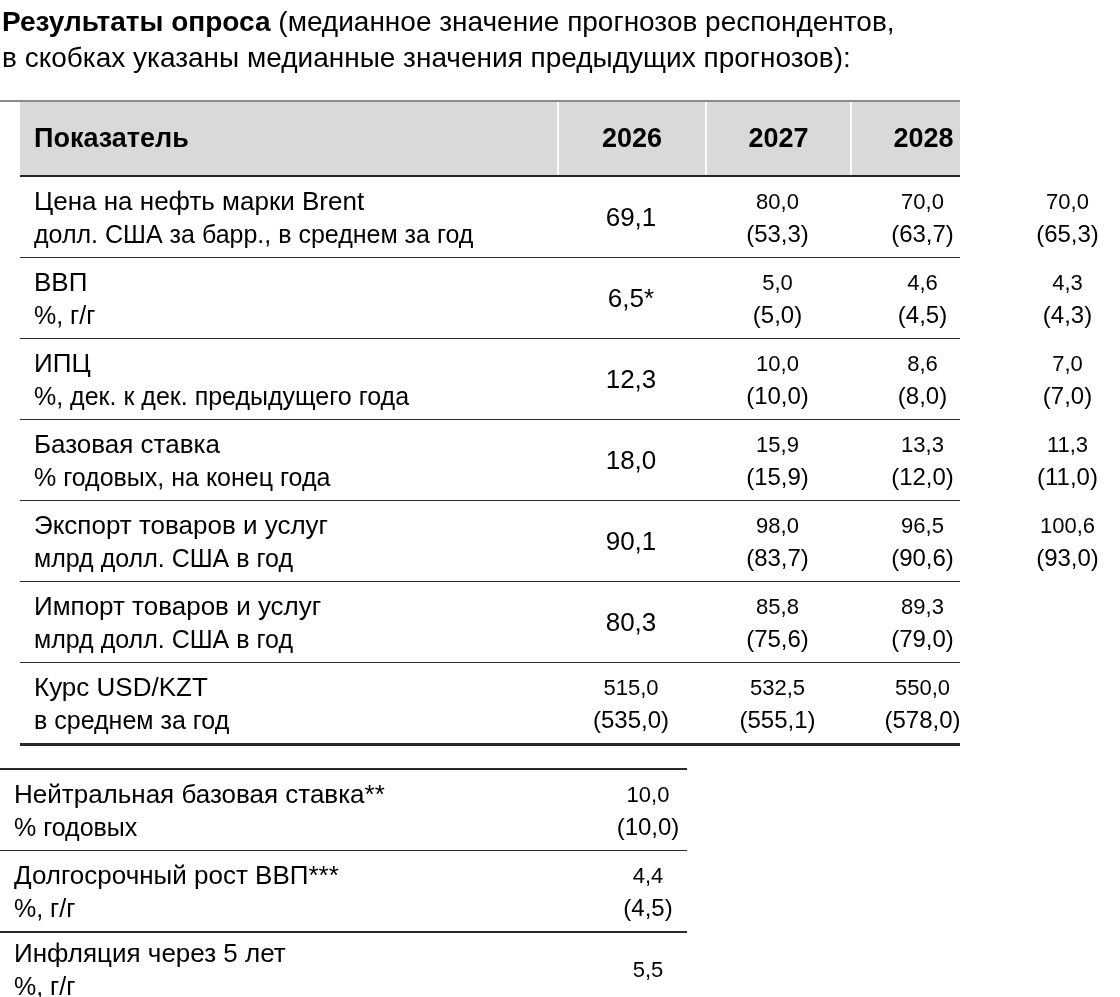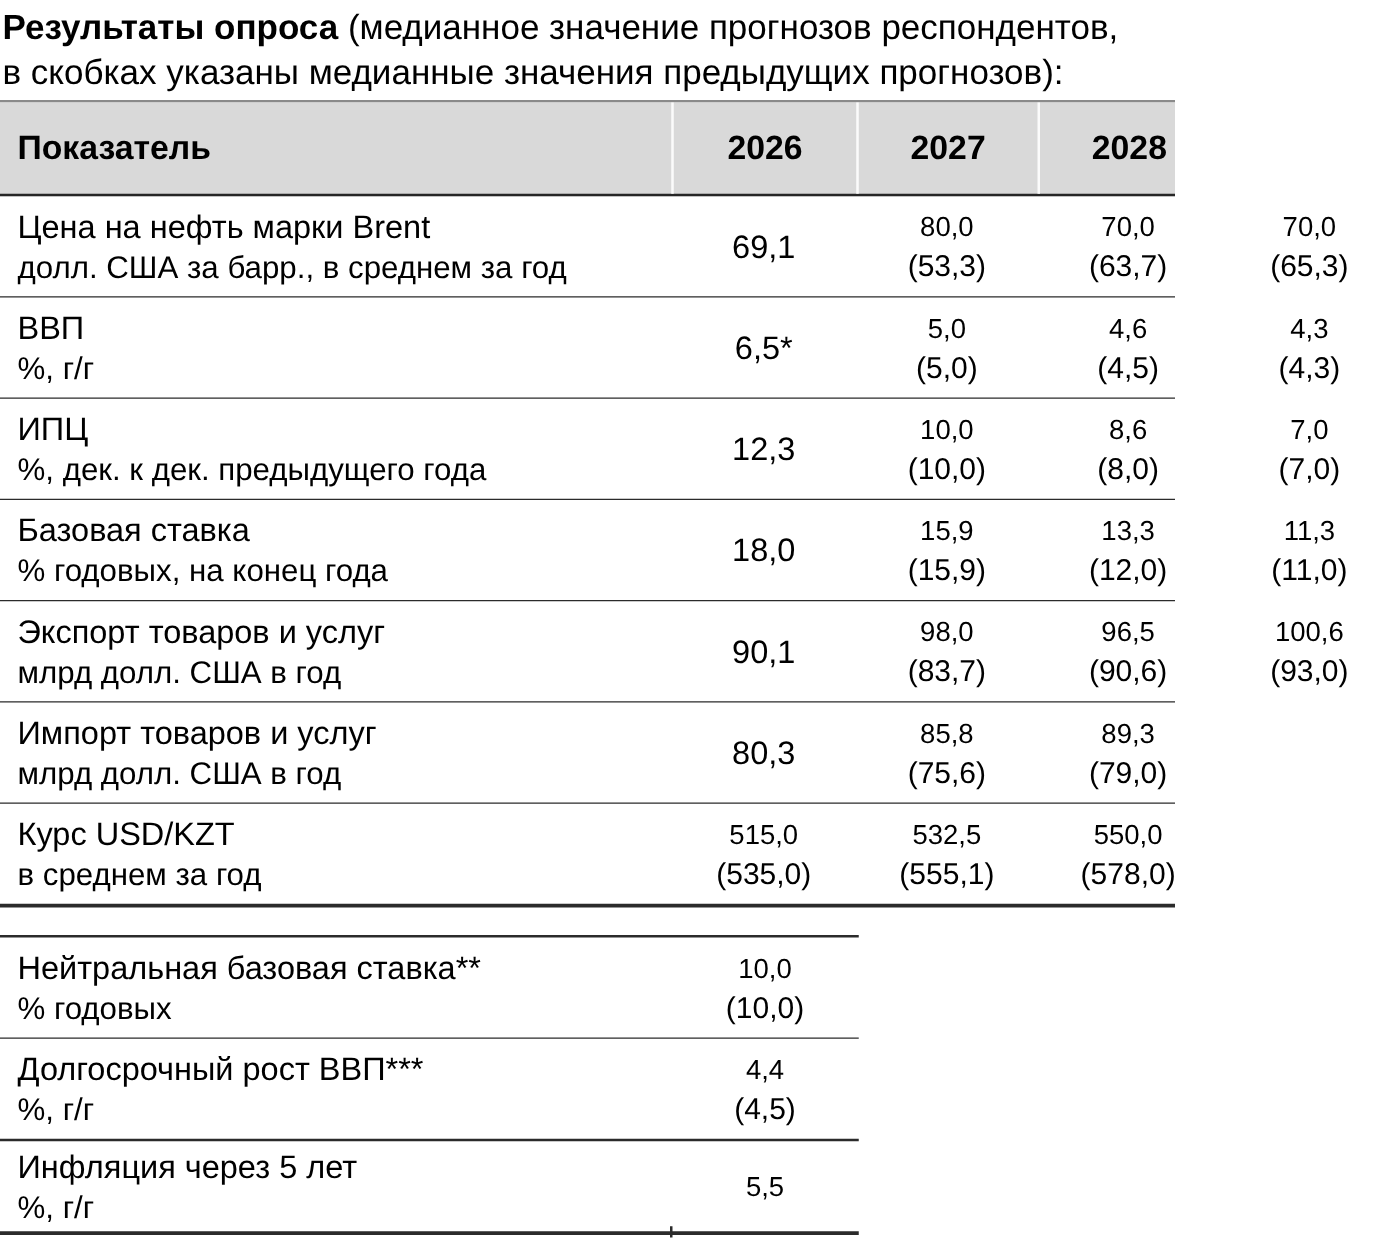--- a/index.html
+++ b/index.html
@@ -13,22 +13,23 @@
 
   
   .doc-title{
     margin:0;padding:4px 0 0 2px;
     font-size:28px;line-height:36px;font-weight:normal;
   }
   .doc-title .t-bold{font-weight:bold;}
 
   
   .table1{
-    width:940px;margin-top:4px;
+    width:940px;margin-top:24px;
     border-top:2px solid #8a8a8a;
+    padding-left:20px;
   }
   .t1-row{
     display:grid;
     grid-template-columns:537px 148px 145px 145px 145px;
   }
   .t1-header{
     background:#d9d9d9;
     height:73px;
     border-bottom:2px solid #262626;
   }
@@ -58,20 +59,21 @@
   
   .table2{
     width:687px;margin-top:22px;position:relative;
     border-top:2.5px solid #2b2b2b;
   }
   .t2-row{
     display:grid;
     grid-template-columns:537px 150px;
     height:80px;
     border-bottom:1.5px solid #2b2b2b;
+    gap:36px;
   }
   .t2-row.r2{border-bottom:2px solid #2b2b2b;}
   .t2-row.r3{height:72px;border-bottom:3px solid #2b2b2b;}
   .t2-tick{
     position:absolute;left:536px;bottom:-2px;width:2px;height:9px;background:#2b2b2b;
   }
 </style>
 </head>
 <body>
 

